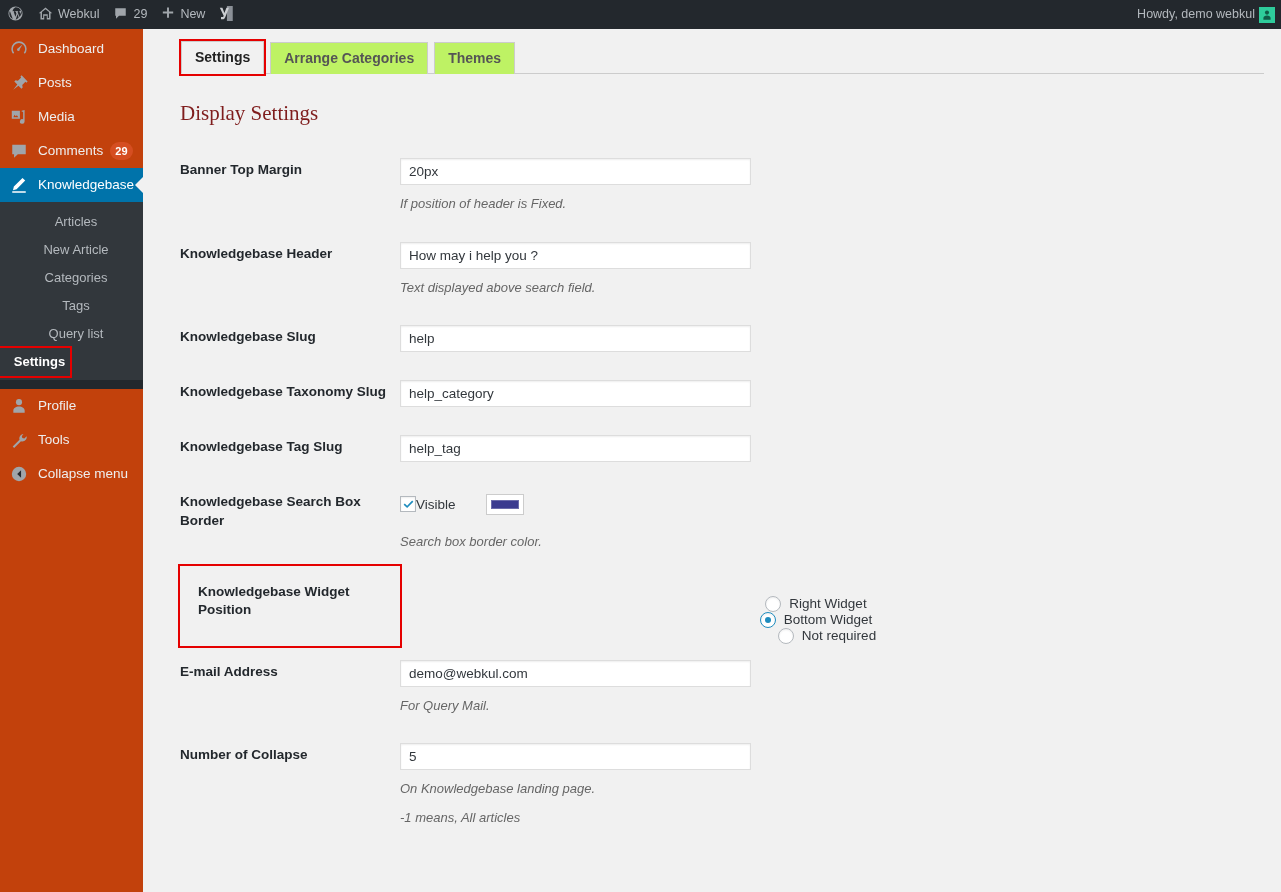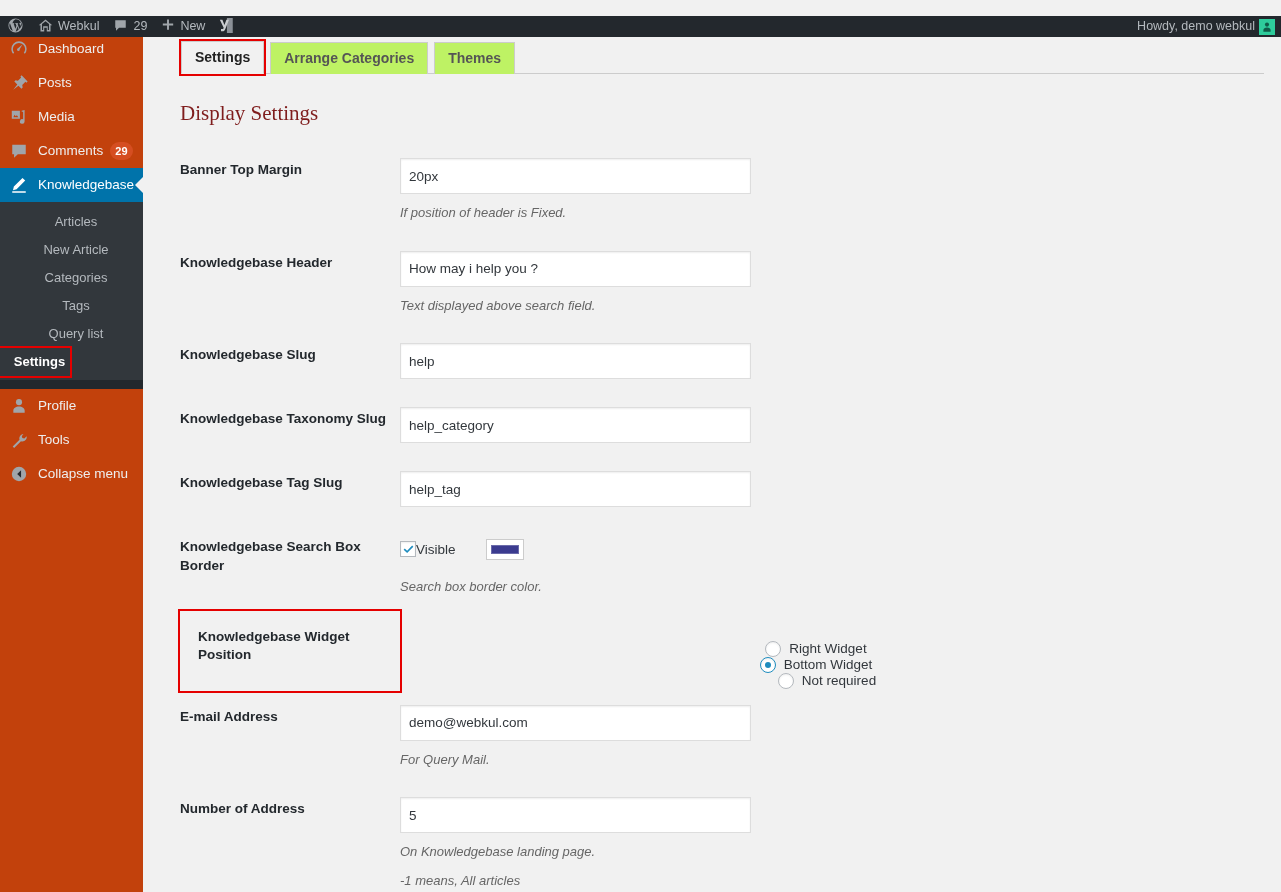--- a/index.html
+++ b/index.html
@@ -6,22 +6,22 @@
   html, body {
     margin: 0; padding: 0;
     width: 1281px; height: 892px;
     overflow: hidden;
     background: #f1f1f1;
     font-family: "Liberation Sans", sans-serif;
   }
 
   
   #adminbar {
-    position: absolute; top: 16px; left: 0;
-    width: 1281px; height: 21px;
+    position: absolute; top: 0; left: 0;
+    width: 1281px; height: 29px;
     background: #23282d;
     color: #b4b9be;
     font-size: 12.5px;
     display: flex; align-items: center;
     z-index: 30;
   }
   .ab-item {
     display: flex; align-items: center; gap: 5px;
     height: 21px; padding: 0 7px;
     color: #b4b9be; white-space: nowrap;
@@ -170,21 +170,21 @@
     width: 196px;
   }
   table.form-table td {
     vertical-align: top;
     padding: 14px 10px 14px 0;
     font-size: 13.5px;
     color: #32373c;
   }
 
   input.regular-text {
-    width: 351px; height: 36px;
+    width: 351px; height: 27px;
     padding: 3px 8px;
     border: 1px solid #ddd;
     background: #fff;
     color: #32373c;
     font-size: 13.5px;
     font-family: "Liberation Sans", sans-serif;
     border-radius: 0;
     box-shadow: inset 0 1px 2px rgba(0,0,0,.07);
     display: block;
   }
@@ -479,21 +479,21 @@
 
       <tr>
         <th>E-mail Address</th>
         <td>
           <input class="regular-text" type="text" value="demo@webkul.com" style="">
           <p class="description">For Query Mail.</p>
         </td>
       </tr>
 
       <tr>
-        <th>Number of Address</th>
+        <th>Number of Collapse</th>
         <td>
           <input class="regular-text" type="text" value="5" style="">
           <p class="description">On Knowledgebase landing page.</p>
           <p class="description">-1 means, All articles</p>
         </td>
       </tr>
     </tbody>
       </table>
 
   </div>

